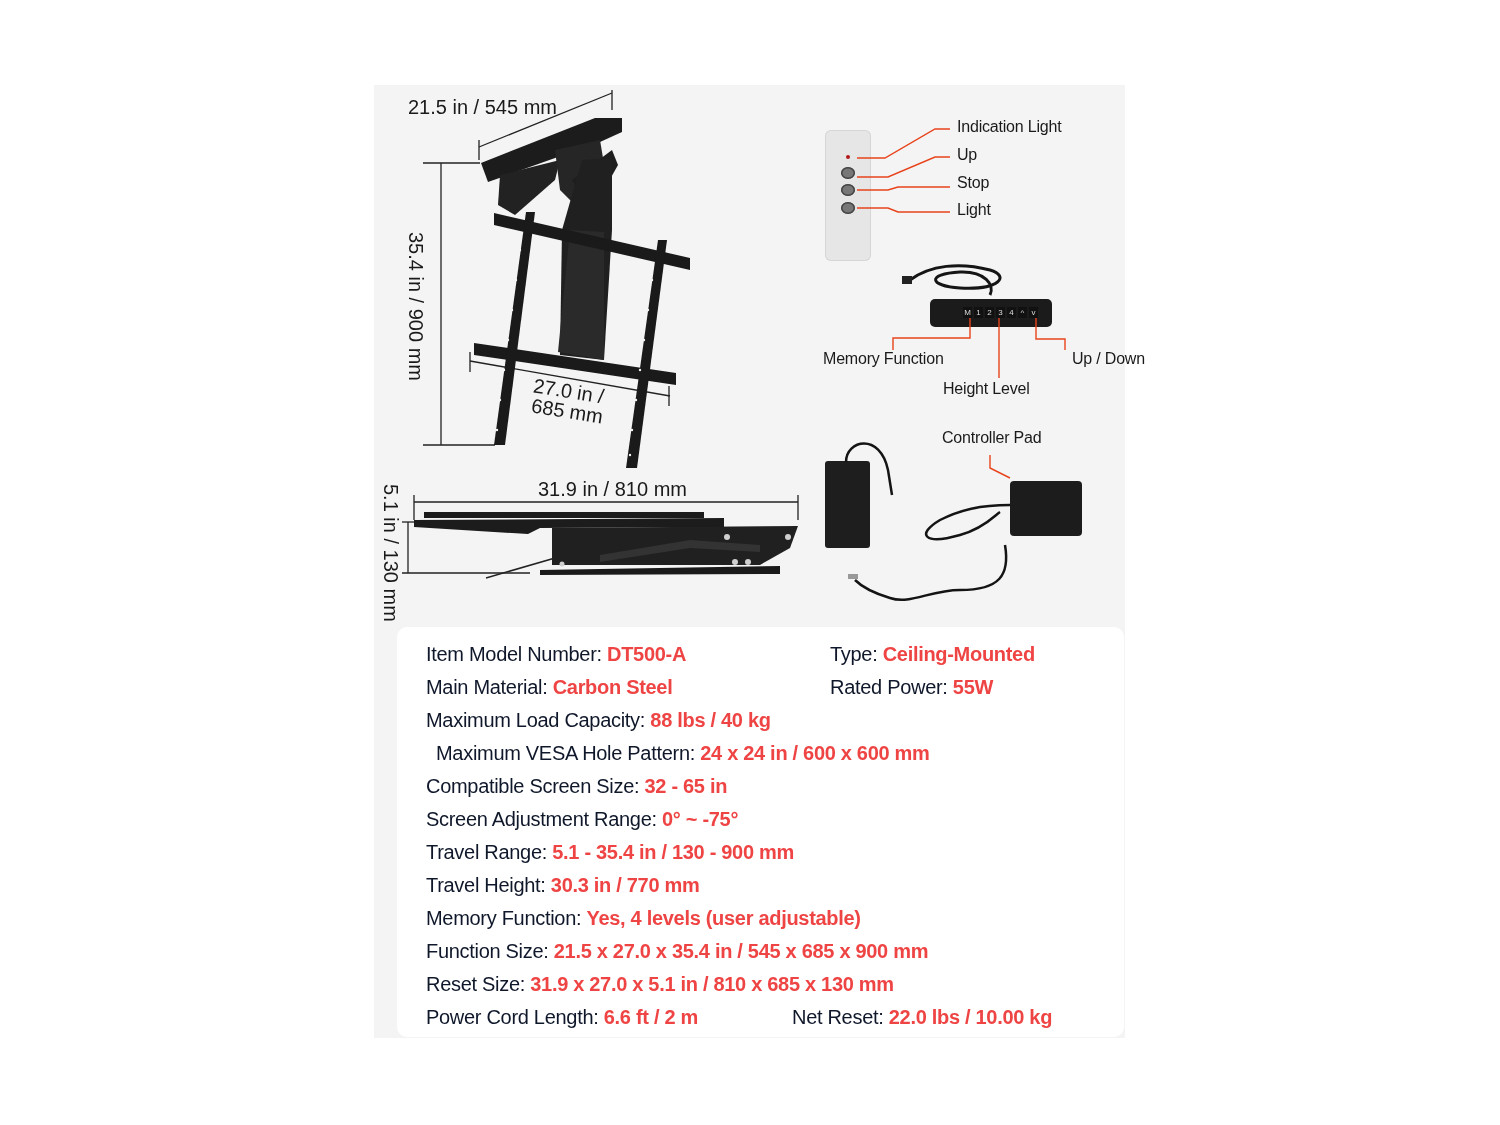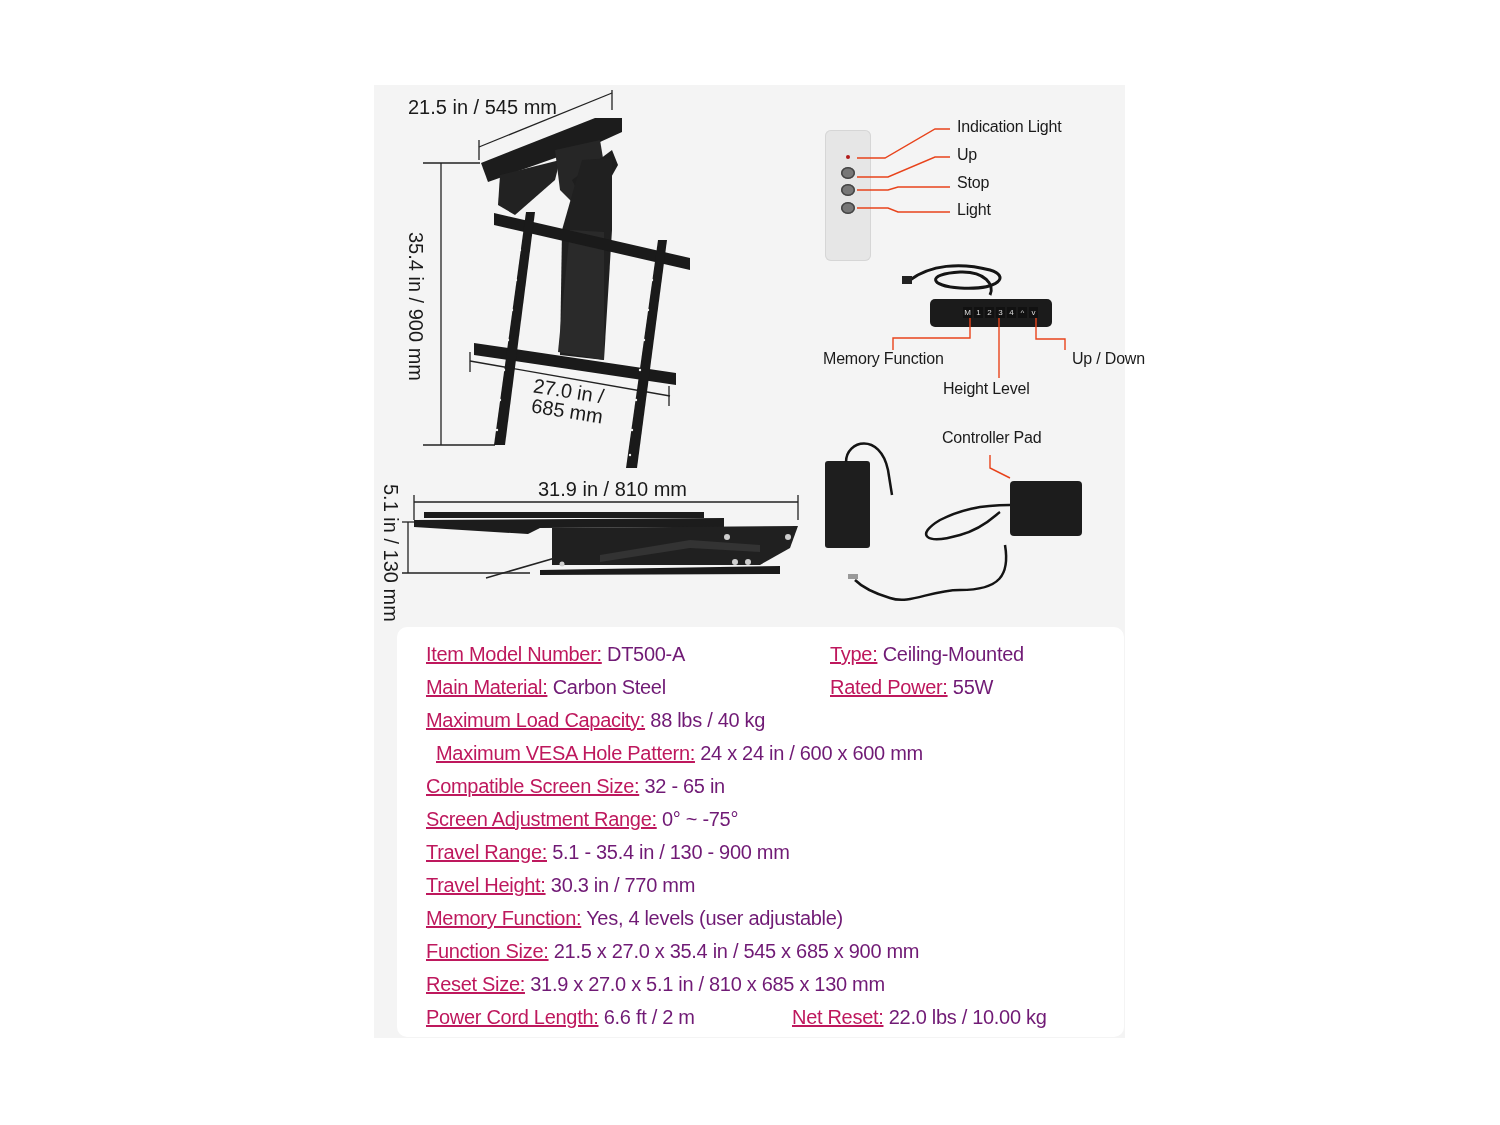--- a/index.html
+++ b/index.html
@@ -4,22 +4,22 @@
 <style>
   html, body { margin:0; padding:0; background:#ffffff; }
   body { width:1500px; height:1125px; position:relative; overflow:hidden; font-family:"Liberation Sans", sans-serif; color:#1a1a1a; }
   .panel { position:absolute; left:374px; top:85px; width:751px; height:953px; background:#f4f4f4; }
   .abs { position:absolute; }
   .lbl { position:absolute; font-size:16px; color:#1a1a1a; white-space:nowrap; letter-spacing:-0.2px; }
   .dim { position:absolute; font-size:20px; color:#1a1a1a; white-space:nowrap; }
   .vert { transform-origin:left top; transform:rotate(90deg); }
   .card { position:absolute; left:397px; top:627px; width:727px; height:410px; background:#ffffff; border-radius:10px; }
   .spec { position:absolute; font-size:20px; white-space:nowrap; color:#222; letter-spacing:-0.3px; }
-  .spec .k { color:#be185d;text-decoration:underline; }
-  .spec .v { color:#701a75; font-weight:normal; }
+  .spec .k { color:#0f172a; }
+  .spec .v { color:#ef4444; font-weight:bold; }
   svg { position:absolute; overflow:visible; }
 </style>
 </head>
 <body>
 
 <div class="panel"></div>
 
 <div>
   <svg width="1500" height="1125" style="left:0;top:0;">
 

